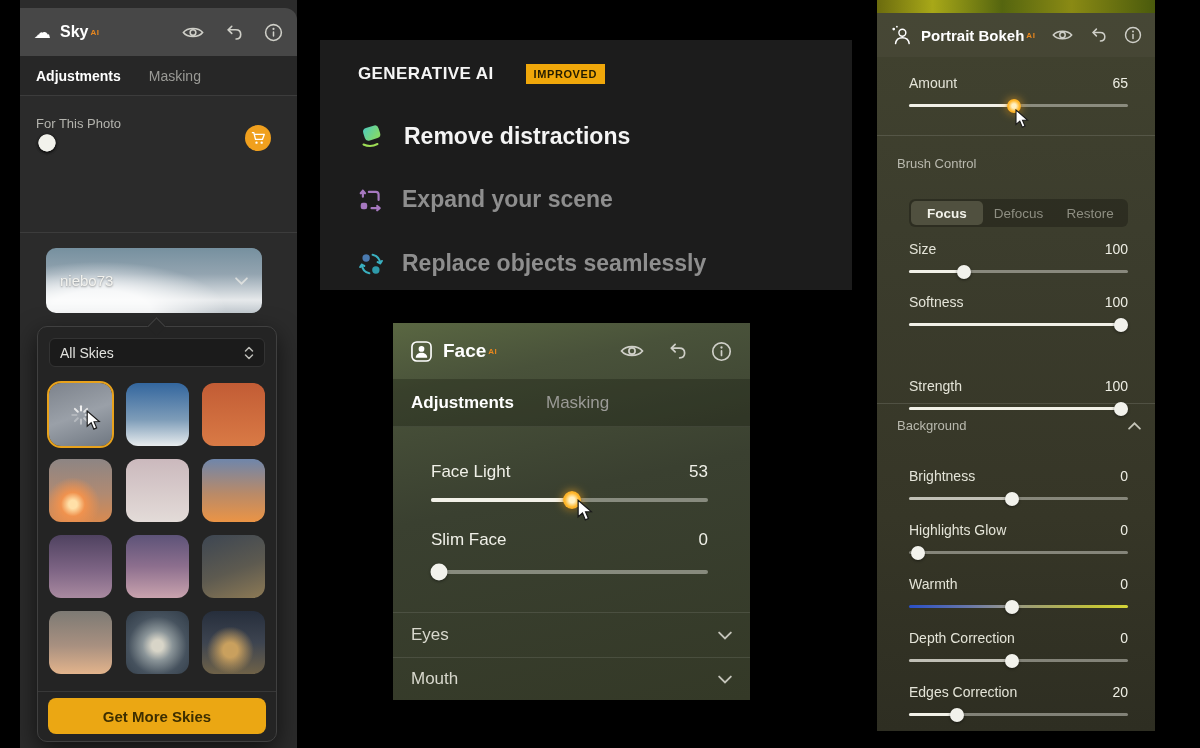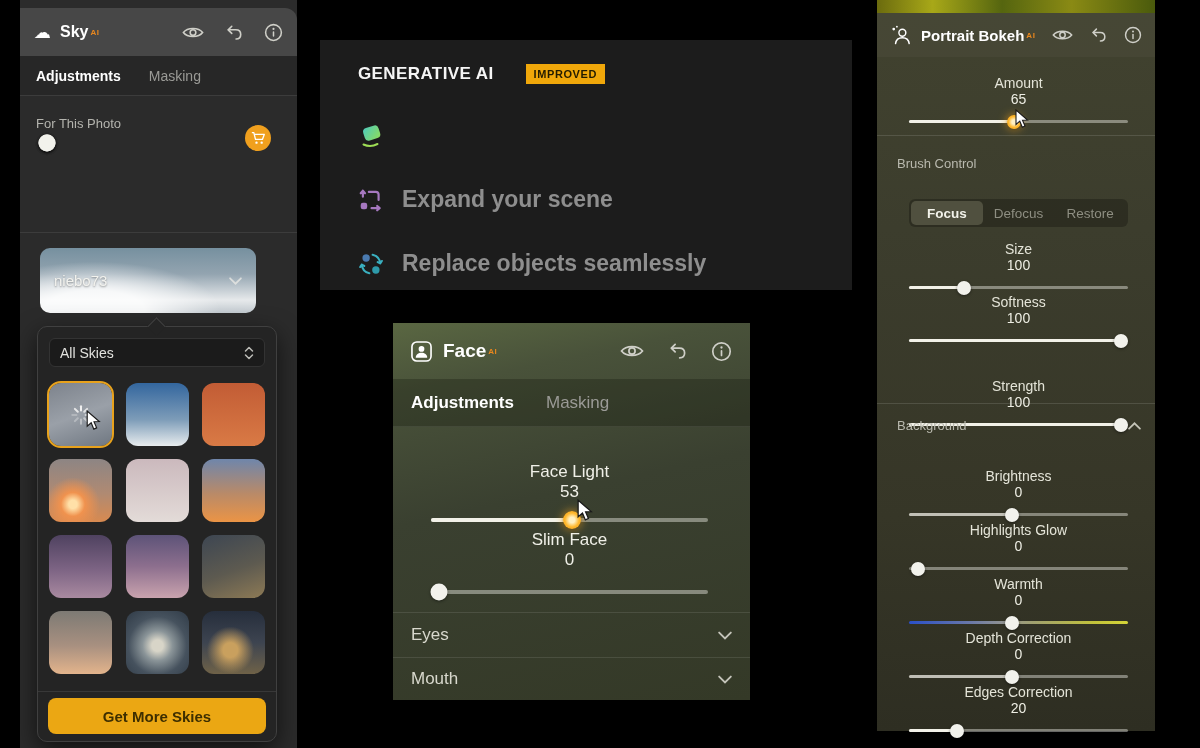--- a/index.html
+++ b/index.html
@@ -27,21 +27,21 @@
   #for-photo-label{position:absolute;left:16px;top:116px;font-size:13px;color:#b4b4ae;}
   .thumb{width:63px;height:63px;border-radius:12px;}
   #sky-thumb-row{position:absolute;left:27px;top:143px;display:flex;gap:13px;}
   .t-blue{background:linear-gradient(180deg,#5e93c8 0%,#7fa8cf 40%,#e9edf0 78%,#cfd8de 100%);}
   .t-sunset{background:linear-gradient(180deg,#4c5260 0%,#7d6a5c 48%,#e8a24e 78%,#f5c86a 95%);}
   .t-gold{background:radial-gradient(circle at 70% 75%,rgba(240,190,90,.9) 0 18%,rgba(0,0,0,0) 55%),
           linear-gradient(170deg,#5b5a58 0%,#77634a 45%,#c9984a 75%,#33302a 100%);}
   #cart-badge{position:absolute;left:225px;top:125px;width:26px;height:26px;border-radius:50%;
               background:#f0a01e;display:flex;align-items:center;justify-content:center;}
   #sky-divider{top:232px;background:#3c3c3c;}
-  #selected-sky{position:absolute;left:20px;top:248px;width:216px;height:65px;border-radius:10px;
+  #selected-sky{position:absolute;left:26px;top:248px;width:216px;height:65px;border-radius:10px;
                 background:radial-gradient(ellipse at 25% 95%,rgba(255,255,255,.85) 0 22%,rgba(255,255,255,0) 55%),
                 linear-gradient(180deg,#76909f 0%,#93a4b0 40%,#e6e9eb 80%,#c2cad0 100%);
                 display:flex;align-items:center;padding:0 14px;}
   #selected-sky-name{font-size:15px;color:#f2f2ee;text-shadow:0 1px 2px rgba(0,0,0,.4);}
   #selected-sky .chev{margin-left:auto;color:#e8e8e4;opacity:.8;}
 
   
   #sky-popup{position:absolute;left:17px;top:326px;width:240px;height:416px;background:#242424;
              border:1px solid #404040;border-radius:10px;box-shadow:0 8px 24px rgba(0,0,0,.6);}
   #popup-notch{position:absolute;left:112px;top:-7px;width:13px;height:13px;background:#242424;
@@ -87,21 +87,21 @@
 
   
   #face-panel{position:absolute;left:393px;top:323px;width:357px;height:377px;
               background:linear-gradient(168deg,#5a6742 0%,#49523a 16%,#3a4030 45%,#343927 100%);}
   #face-header{position:absolute;left:0;top:0;width:357px;height:56px;display:flex;align-items:center;
                padding:0 18px;}
   #face-title{font-size:19px;font-weight:700;color:#fff;margin-left:11px;}
   #face-tabs{position:absolute;left:0;top:56px;width:357px;height:48px;background:rgba(15,18,8,.28);
              display:flex;align-items:center;gap:32px;padding:0 18px;border-bottom:1px solid rgba(255,255,255,.08);}
   #face-tabs .tab{font-size:17px;}
-  .slider-head{display:flex;justify-content:space-between;align-items:center;flex-direction:column;}
+  .slider-head{display:flex;justify-content:space-between;align-items:center;}
   .slider-label{font-size:17px;color:#f0f0e8;}
   .slider-value{font-size:17px;color:#f0f0e8;}
   .track{position:relative;height:4px;border-radius:2px;background:rgba(245,245,238,.42);}
   .track .fill{position:absolute;left:0;top:0;bottom:0;border-radius:2px;background:#f2f1e8;}
   .thumb{position:absolute;top:50%;width:17px;height:17px;border-radius:50%;background:#f2f2ec;
          transform:translate(-50%,-50%);box-shadow:0 1px 3px rgba(0,0,0,.45);}
   .thumb.orange{width:18px;height:18px;
          background:radial-gradient(circle,#fff0c2 0 22%,#ffb82e 55%,#f09a10 100%);
          box-shadow:0 0 10px rgba(255,175,35,.75),0 1px 3px rgba(0,0,0,.4);}
   #face-slider-1{position:absolute;left:38px;top:139px;width:277px;}
@@ -272,20 +272,21 @@
             <stop offset="0" stop-color="#4ecbbc"></stop>
                 <stop offset="1" stop-color="#8edc5a"></stop>
           </linearGradient>
             </defs>
           <g transform="rotate(-18 14 12)">
               <rect x="6" y="4.5" width="16" height="13" rx="4" fill="url(#gEraser)"></rect>
             </g>
           <path d="M5.5 22.5 q7 3.2 14-.5" fill="none" stroke="#9edd55" stroke-width="2" stroke-linecap="round"></path>
         </svg>
       </span>
+      <span class="gen-label">Remove distractions</span>
     </div>
 
     <div class="gen-item" style="top:146px;">
       <span style="color:#a678c0;">
         <svg width="26" height="26" viewBox="0 0 24 24" stroke="currentColor" stroke-width="2" fill="none" stroke-linecap="round" stroke-linejoin="round">
           <path d="M4.5 9 V3.5 M4.5 3.5 L2.5 5.8 M4.5 3.5 L6.5 5.8"></path>
           <path d="M10 4.5 H16.5 a2.5 2.5 0 0 1 2.5 2.5 V12"></path>
           <rect x="2.5" y="14.5" width="6" height="6" rx="2" fill="currentColor" stroke="none"></rect>
           <path d="M12.5 19.5 H20 M20 19.5 L17.7 17.5 M20 19.5 L17.7 21.5"></path>
         </svg>

